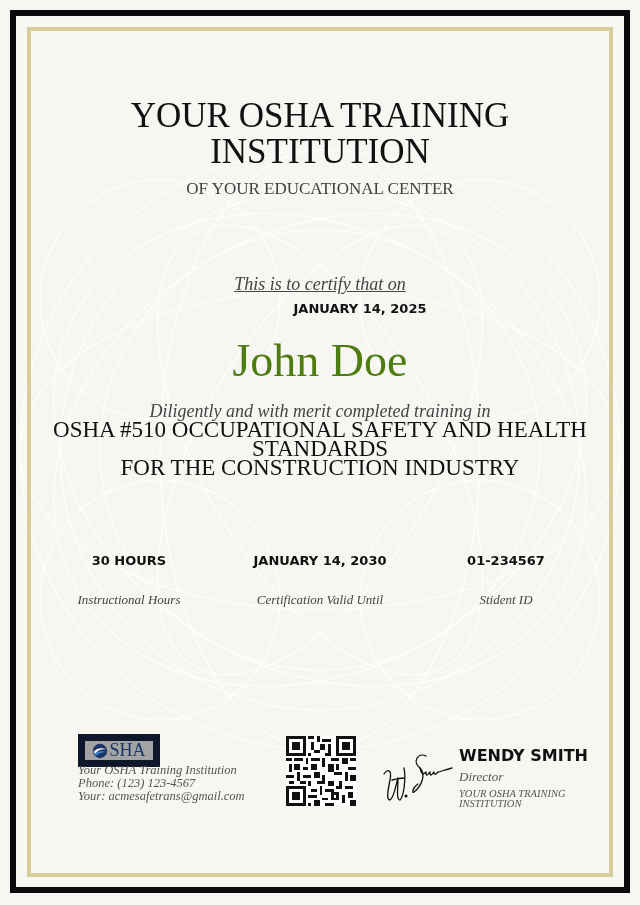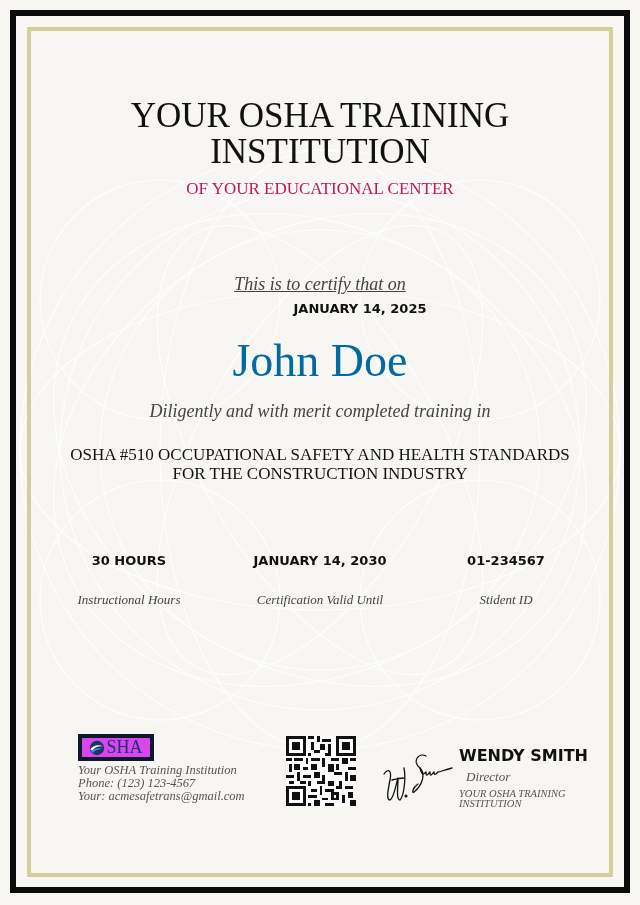--- a/index.html
+++ b/index.html
@@ -16,50 +16,50 @@
   }
   .inner-border {
     position: absolute; left: 27px; top: 27px; width: 578px; height: 842px;
     border: 4px solid #d5ce9b;
   }
   .center { position: absolute; left: 0; width: 640px; text-align: center; }
   .title {
     top: 98px; font-size: 35px; line-height: 36px; color: #111;
     letter-spacing: 0px;
   }
-  .subtitle { top: 179px; font-size: 17px; color: #be185d; letter-spacing: 0px; }
+  .subtitle { top: 179px; font-size: 17px; color: #404040; letter-spacing: 0px; }
   .certify { top: 274px; font-size: 18px; font-style: italic; color: #444; text-decoration: underline; }
   .sans-bold {
     font-family: "DejaVu Sans", sans-serif; font-weight: bold; color: #111;
   }
   .issue-date { top: 301px; font-size: 13px; margin-left: 40px; }
-  .recipient { top: 334px; font-size: 46px; color: #0369a1; }
+  .recipient { top: 334px; font-size: 46px; color: #4d7c0f; }
   .merit { top: 401px; font-size: 18px; font-style: italic; color: #444; }
-  .course { top: 445px; font-size: 17px; line-height: 19px; color: #111; }
+  .course { top: 420px; font-size: 23px; line-height: 19px; color: #111; }
   .stats { position: absolute; top: 553px; left: 0; width: 640px; }
   .stat { position: absolute; width: 200px; text-align: center; }
   .stat-value { font-size: 13px; display: block; height: 18px; }
   .stat-label { font-size: 13px; font-style: italic; color: #444; display: block; margin-top: 21px; }
   .logo-box {
     position: absolute; left: 78px; top: 734px; width: 68px; height: 19px;
-    border: 4px solid #0f172a; background: #d946ef;
+    border: 7px solid #0f172a; background: #a3a3a3;
     display: flex; align-items: center; justify-content: center;
   }
   .logo-text { font-size: 18px; color: #1c3566; line-height: 19px; margin-left: 1px; }
   .contact {
     position: absolute; left: 78px; top: 764px; font-size: 12.5px; line-height: 13px;
     font-style: italic; color: #555;
   }
   .qr { position: absolute; left: 286px; top: 736px; width: 70px; height: 70px; }
   .signature { position: absolute; left: 382px; top: 748px; width: 72px; height: 58px; }
   .signer {
     position: absolute; left: 459px; top: 746px;
   }
   .signer-name { font-size: 16px; display: block; }
-  .signer-title { font-size: 13px; font-style: italic; color: #555; display: block; margin-top: 4px; margin-left: 7px; }
+  .signer-title { font-size: 13px; font-style: italic; color: #555; display: block; margin-top: 4px; }
   .signer-org { font-size: 10.5px; font-style: italic; color: #555; display: block; line-height: 10px; margin-top: 4px; width: 140px; }
 </style>
 </head>
 <body>
 
 <svg class="bg-pattern" viewBox="0 0 640 905">
   <g fill="none" stroke="#ffffff" stroke-width="1.2" opacity="0.9">
     <circle cx="320" cy="450" r="300"></circle>
     <circle cx="320" cy="450" r="260"></circle>
     <circle cx="320" cy="450" r="220"></circle>

